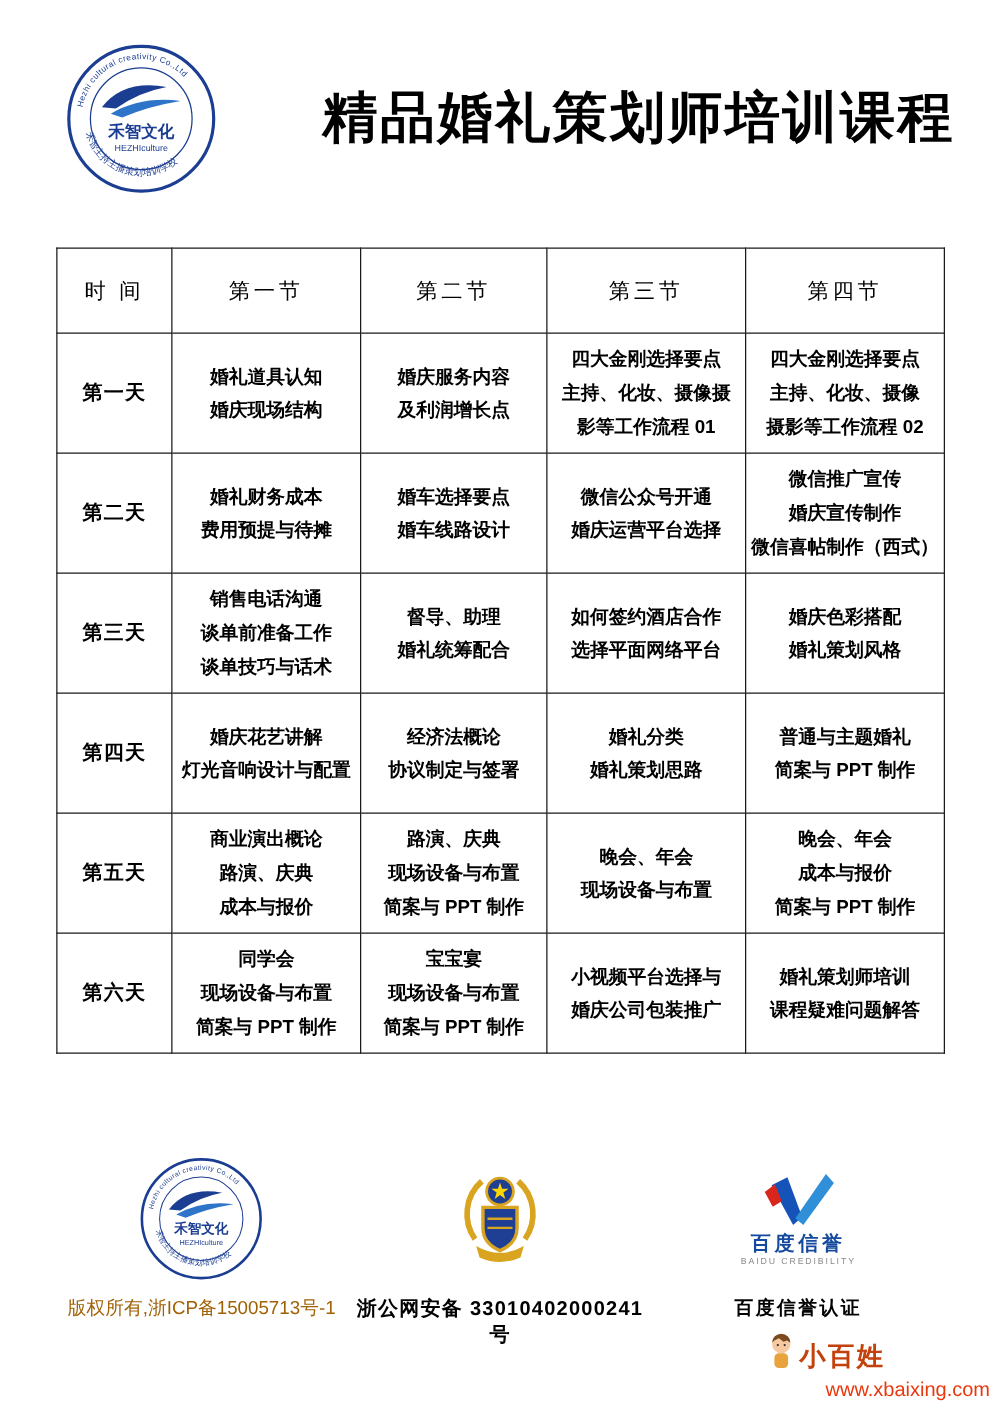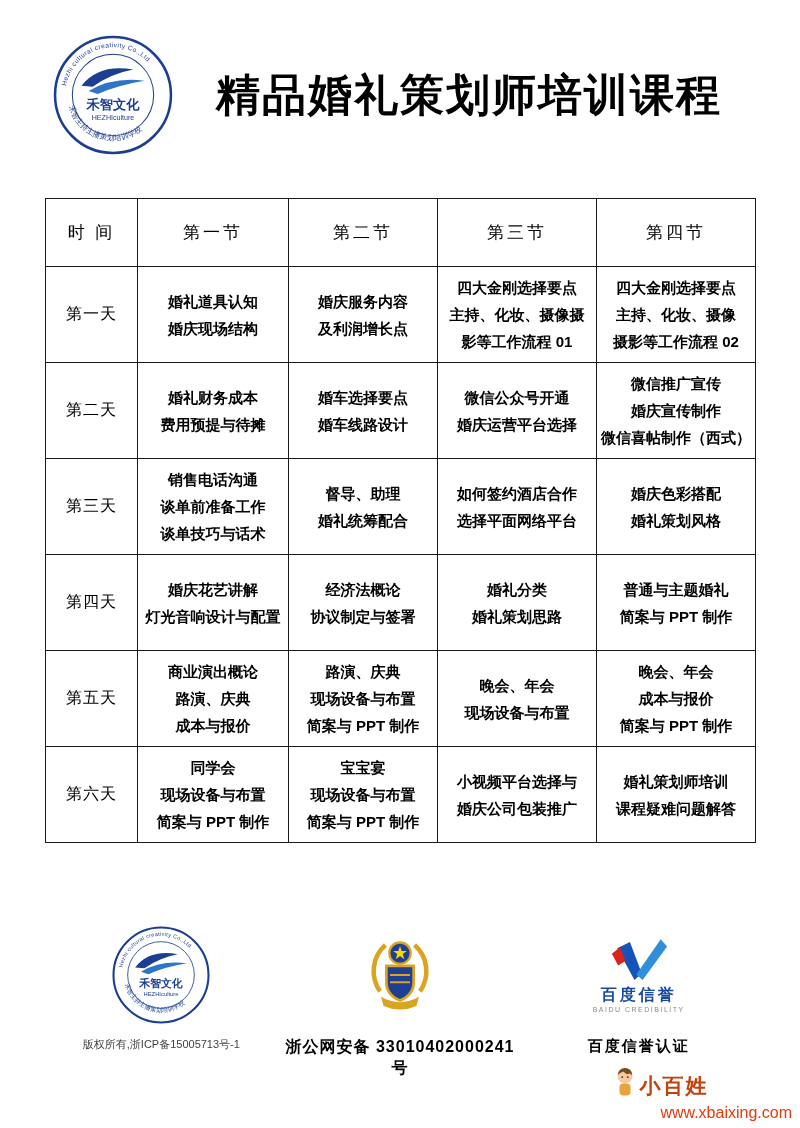--- a/index.html
+++ b/index.html
@@ -7,46 +7,46 @@
   .page {
     position:relative; width:800px; height:1128px; margin:0 auto;
     background:#ffffff; color:#000;
     font-family:"Liberation Sans", sans-serif; overflow:hidden;
   }
 
   
   .header { position:absolute; top:34px; left:52px; right:36px; display:flex; align-items:center; }
   .logo-wrap { width:122px; height:122px; flex:0 0 auto; }
   .page-title {
-    flex:1; text-align:center; font-size:44px; font-weight:900;
+    flex:1; text-align:right; font-size:44px; font-weight:900;
     letter-spacing:2px; color:#000; line-height:1.1;
   }
 
   
   .course-table {
     position:absolute; top:198px; left:45px; width:710px;
     border-collapse:collapse; table-layout:fixed;
   }
   .course-table th, .course-table td {
     border:1px solid #1a1a1a; text-align:center; vertical-align:middle;
     white-space:pre-line; padding:6px 4px;
   }
   .course-table thead th { height:68px; font-size:17px; font-weight:400; letter-spacing:3px; }
-  .course-table tbody th { font-size:16px; font-weight:400; letter-spacing:1px; }
+  .course-table tbody th { font-size:16px; font-weight:700; letter-spacing:1px; }
   .course-table tbody td { height:96px; font-size:15px; font-weight:600; line-height:1.8; }
 
   
   .footer {
     position:absolute; top:925px; left:0; right:0;
     display:flex; justify-content:space-between; padding:0 42px;
   }
   .footer-col { flex:1; display:flex; flex-direction:column; align-items:center; }
   .logo-box { height:100px; display:flex; flex-direction:column; align-items:center; justify-content:center; }
   .caption { margin-top:12px; text-align:center; }
-  .caption-copyright { font-size:11px; color:#404040; }
+  .caption-copyright { font-size:15px; color:#a16207; }
   .caption-police { font-size:16px; font-weight:700; color:#000; letter-spacing:1px; }
   .caption-baidu { font-size:15px; font-weight:700; color:#000; letter-spacing:2px; }
   .baidu-title { font-size:16px; font-weight:700; color:#164a9e; letter-spacing:3px; margin-top:2px; }
   .baidu-sub { font-size:7px; color:#8a8a8a; letter-spacing:1.5px; }
 
   
   .watermark {
     position:absolute; right:8px; bottom:6px;
     display:flex; flex-direction:column; align-items:flex-start;
   }

